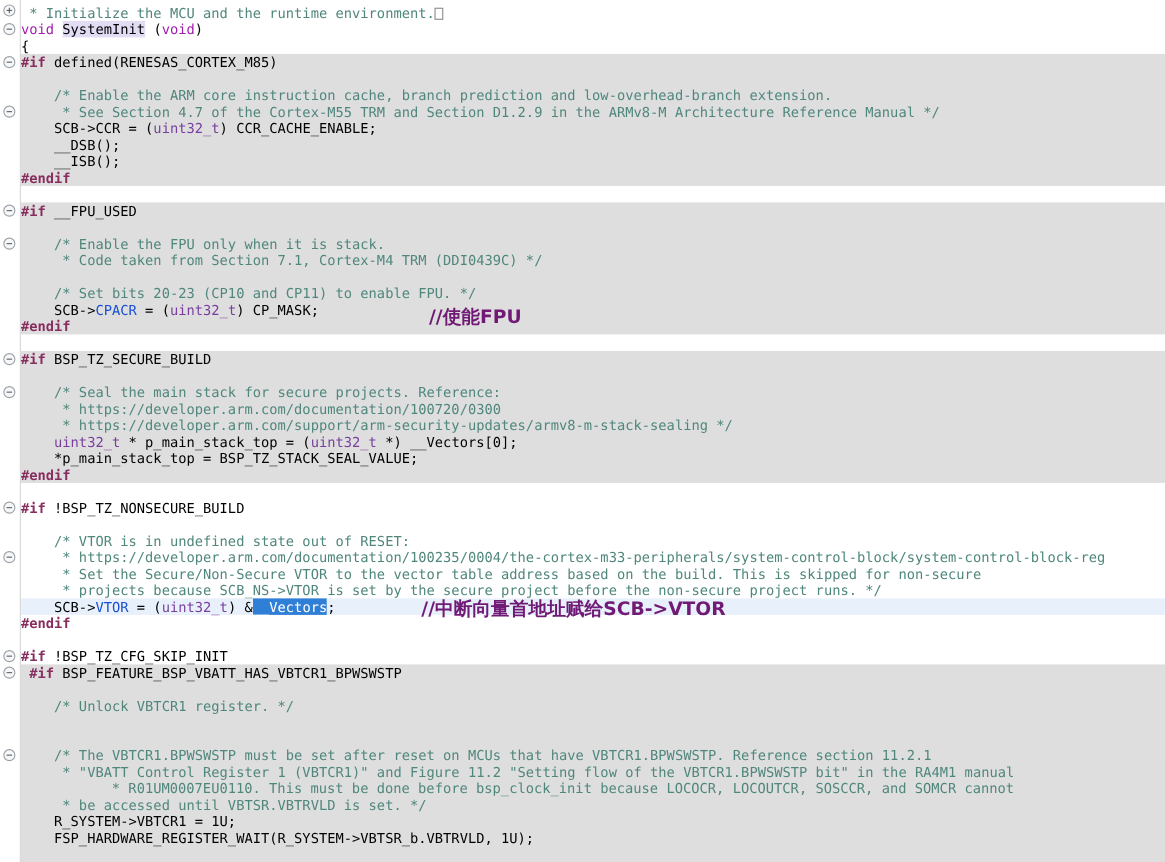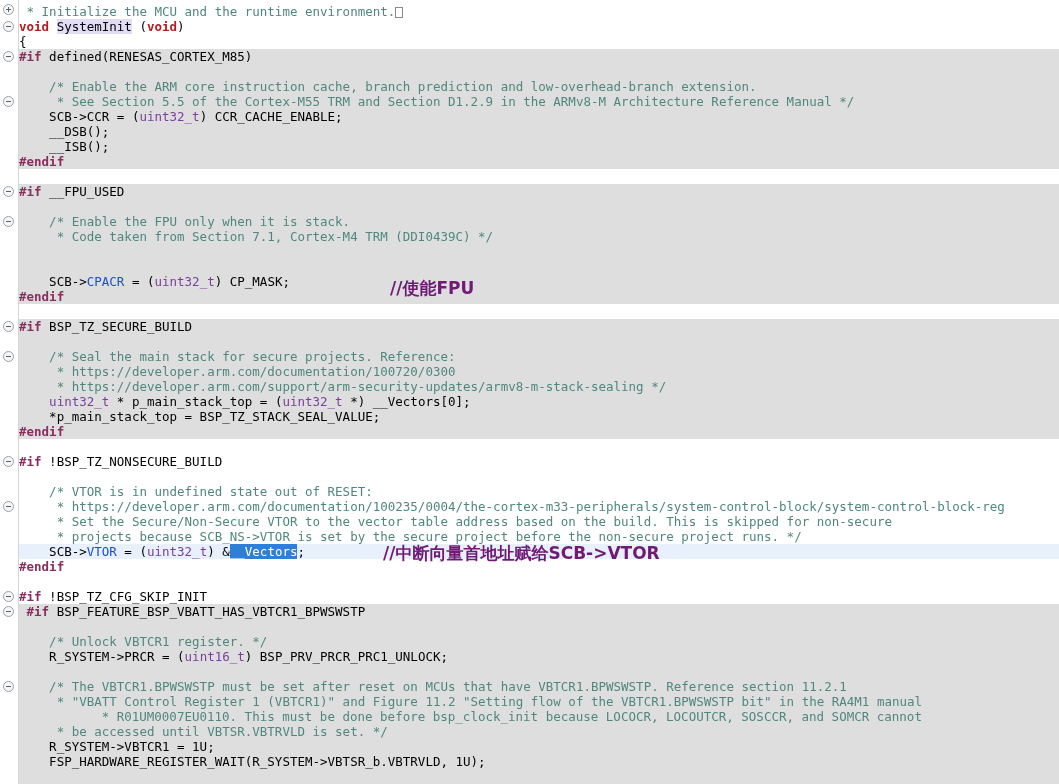--- a/index.html
+++ b/index.html
@@ -23,21 +23,21 @@
   
   .curline{position:absolute;left:19px;right:0;height:15px;background:#e8f0fb;z-index:1;}
 
   
   .line{position:absolute;left:19px;height:15px;line-height:15px;white-space:pre;z-index:2;
         color:#000000;letter-spacing:0px;}
 
   
   .cmt{color:#50877c;}
   .pp{color:#882e5e;font-weight:bold;}
-  .kw{color:#b91c1c;font-weight:bold;margin-top:40px;}
+  .kw{color:#a21caf;font-weight:normal;margin-top:40px;}
   .typ{color:#7a3f9d;}
   .fld{color:#1a4fd0;}
   .occ{background:#e2dcf5;}
   .sel{background:#2f7fd6;color:#ffffff;}
 
   
   .anno{position:absolute;color:#701a75;font-weight:bold;z-index:5;white-space:pre;
         font-family:"DejaVu Sans","Liberation Sans",sans-serif;}
   .box-glyph{display:inline-block;width:8px;height:11px;border:1px solid #8a8a8a;
              vertical-align:-2px;box-sizing:border-box;}
@@ -72,30 +72,31 @@
 
   <div class="line" style="top:4px;"><span class="cmt"> * Initialize the MCU and the runtime environment.</span><span class="box-glyph"></span></div>
 
   <div class="line" style="top:19px;"><span class="kw">void </span><span class="occ">SystemInit</span><span> (</span><span class="kw">void</span><span>)</span></div>
 
   <div class="line" style="top:34px;"><span>{</span></div>
 
   <div class="line" style="top:49px;"><span class="pp">#if</span><span> defined(RENESAS_CORTEX_M85)</span></div>
 
   <div class="line" style="top:79px;"><span class="cmt">    /* Enable the ARM core instruction cache, branch prediction and low-overhead-branch extension.</span></div>
-  <div class="line" style="top:94px;"><span class="cmt">     * See Section 5.5 of the Cortex-M55 TRM and Section D1.2.9 in the ARMv8-M Architecture Reference Manual */</span></div>
+  <div class="line" style="top:94px;"><span class="cmt">     * See Section 4.7 of the Cortex-M55 TRM and Section D1.2.9 in the ARMv8-M Architecture Reference Manual */</span></div>
   <div class="line" style="top:109px;"><span>    SCB-&gt;CCR = (</span><span class="typ">uint32_t</span><span>) CCR_CACHE_ENABLE;</span></div>
   <div class="line" style="top:124px;"><span>    __DSB();</span></div>
   <div class="line" style="top:139px;"><span>    __ISB();</span></div>
   <div class="line" style="top:154px;"><span class="pp">#endif</span></div>
 
   <div class="line" style="top:184px;"><span class="pp">#if</span><span> __FPU_USED</span></div>
 
   <div class="line" style="top:214px;"><span class="cmt">    /* Enable the FPU only when it is stack.</span></div>
   <div class="line" style="top:229px;"><span class="cmt">     * Code taken from Section 7.1, Cortex-M4 TRM (DDI0439C) */</span></div>
+  <div class="line" style="top:259px;"><span class="cmt">    /* Set bits 20-23 (CP10 and CP11) to enable FPU. */</span></div>
   <div class="line" style="top:274px;text-align:center;"><span>    SCB-&gt;</span><span class="fld">CPACR</span><span> = (</span><span class="typ">uint32_t</span><span>) CP_MASK;</span></div>
   <div class="line" style="top:289px;"><span class="pp">#endif</span></div>
 
   <div class="line" style="top:319px;"><span class="pp">#if</span><span> BSP_TZ_SECURE_BUILD</span></div>
 
   <div class="line" style="top:349px;"><span class="cmt">    /* Seal the main stack for secure projects. Reference:</span></div>
   <div class="line" style="top:364px;"><span class="cmt">     * https://developer.arm.com/documentation/100720/0300</span></div>
   <div class="line" style="top:379px;"><span class="cmt">     * https://developer.arm.com/support/arm-security-updates/armv8-m-stack-sealing */</span></div>
   <div class="line" style="top:394px;"><span class="typ">    uint32_t</span><span> * p_main_stack_top = (</span><span class="typ">uint32_t</span><span> *) __Vectors[0];</span></div>
   <div class="line" style="top:409px;"><span>    *p_main_stack_top = BSP_TZ_STACK_SEAL_VALUE;</span></div>
@@ -107,21 +108,20 @@
   <div class="line" style="top:499px;"><span class="cmt">     * https://developer.arm.com/documentation/100235/0004/the-cortex-m33-peripherals/system-control-block/system-control-block-reg</span></div>
   <div class="line" style="top:529px;"><span class="cmt">     * projects because SCB_NS-&gt;VTOR is set by the secure project before the non-secure project runs. */</span></div>
   <div class="line" style="top:514px;"><span class="cmt">     * Set the Secure/Non-Secure VTOR to the vector table address based on the build. This is skipped for non-secure</span></div>
   <div class="line" style="top:544px;"><span>    SCB-&gt;</span><span class="fld">VTOR</span><span> = (</span><span class="typ">uint32_t</span><span>) &amp;</span><span class="sel">__Vectors</span><span>;</span></div>
   <div class="line" style="top:559px;"><span class="pp">#endif</span></div>
 
   <div class="line" style="top:589px;"><span class="pp">#if</span><span> !BSP_TZ_CFG_SKIP_INIT</span></div>
   <div class="line" style="top:604px;"><span> </span><span class="pp">#if</span><span> BSP_FEATURE_BSP_VBATT_HAS_VBTCR1_BPWSWSTP</span></div>
 
   <div class="line" style="top:634px;"><span class="cmt">    /* Unlock VBTCR1 register. */</span></div>
-  <div class="line" style="top:649px;"><span>    R_SYSTEM-&gt;PRCR = (</span><span class="typ">uint16_t</span><span>) BSP_PRV_PRCR_PRC1_UNLOCK;</span></div>
 
   <div class="line" style="top:679px;"><span class="cmt">    /* The VBTCR1.BPWSWSTP must be set after reset on MCUs that have VBTCR1.BPWSWSTP. Reference section 11.2.1</span></div>
   <div class="line" style="top:694px;"><span class="cmt">     * "VBATT Control Register 1 (VBTCR1)" and Figure 11.2 "Setting flow of the VBTCR1.BPWSWSTP bit" in the RA4M1 manual</span></div>
   <div class="line" style="top:709px;margin-left:45px;"><span class="cmt">     * R01UM0007EU0110. This must be done before bsp_clock_init because LOCOCR, LOCOUTCR, SOSCCR, and SOMCR cannot</span></div>
   <div class="line" style="top:724px;"><span class="cmt">     * be accessed until VBTSR.VBTRVLD is set. */</span></div>
   <div class="line" style="top:739px;"><span>    R_SYSTEM-&gt;VBTCR1 = 1U;</span></div>
   <div class="line" style="top:754px;"><span>    FSP_HARDWARE_REGISTER_WAIT(R_SYSTEM-&gt;VBTSR_b.VBTRVLD, 1U);</span></div>
 
   <div class="anno" style="left:390px;top:277px;font-size:17px;">//使能FPU</div>
   <div class="anno" style="left:383px;top:542px;font-size:17px;">//中断向量首地址赋给SCB-&gt;VTOR</div>

